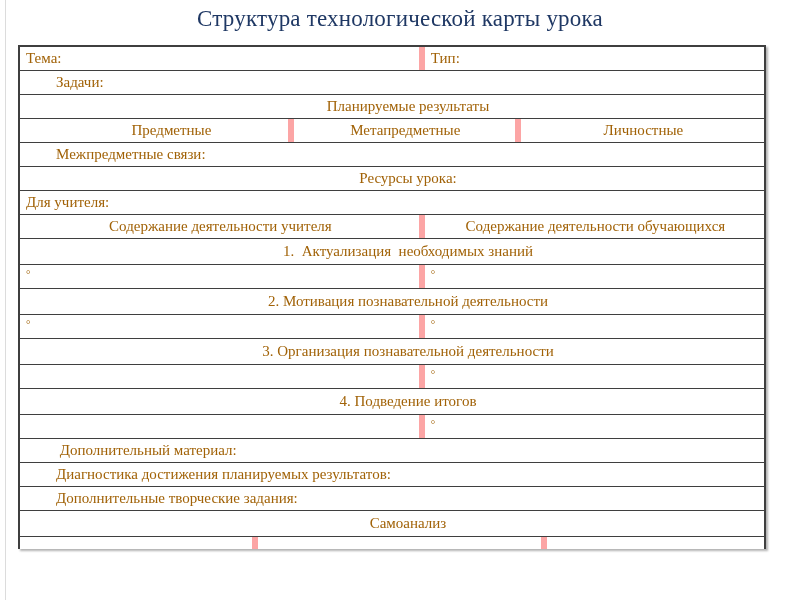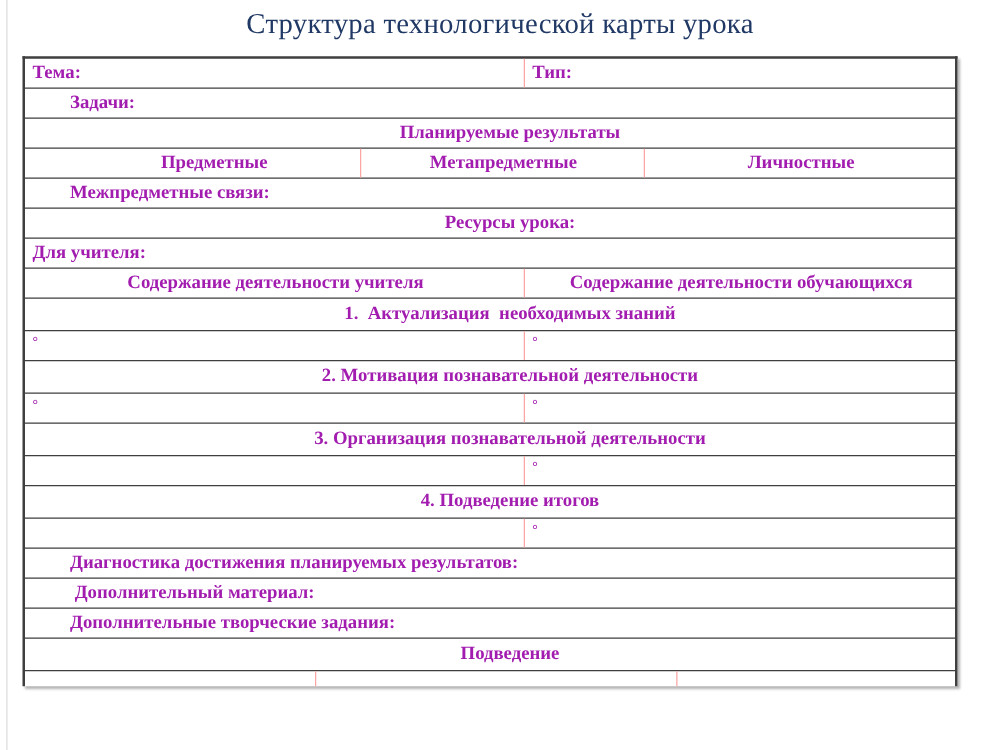--- a/index.html
+++ b/index.html
@@ -49,28 +49,28 @@
   }
   .row.last {
     border-bottom: none;
   }
   .cell {
     box-sizing: border-box;
     display: flex;
     align-items: center;
     padding: 1px 4px 1px 6px;
     font-size: 15px;
-    font-weight: bold;
-    color: #a21caf;
+    font-weight: normal;
+    color: #a16207;
     white-space: pre-wrap;
     overflow: hidden;
     line-height: 1.1;
   }
   .cell + .cell {
-    border-left: 1px solid #fca5a5;
+    border-left: 6px solid #fca5a5;
   }
   .ctr {
     justify-content: center;
   }
   .bullet {
     align-items: flex-start;
     padding-top: 3px;
     font-size: 11px;
   }
   .full  { width: 100%; padding-left: 36px; }
@@ -164,33 +164,33 @@
     <div class="row h26">
       <div class="cell full ctr">4. Подведение итогов</div>
     </div>
 
     <div class="row h24">
       <div class="cell w-l"></div>
       <div class="cell w-r bullet">°</div>
     </div>
 
     <div class="row h24">
-      <div class="cell full">Диагностика достижения планируемых результатов:</div>
+      <div class="cell full"> Дополнительный материал:</div>
     </div>
 
     <div class="row h24">
-      <div class="cell full"> Дополнительный материал:</div>
+      <div class="cell full">Диагностика достижения планируемых результатов:</div>
     </div>
 
     <div class="row h24">
       <div class="cell full">Дополнительные творческие задания:</div>
     </div>
 
     <div class="row h26">
-      <div class="cell full ctr">Подведение</div>
+      <div class="cell full ctr">Самоанализ</div>
     </div>
 
 
     <div class="row h12 last">
       <div class="cell w-b1"></div>
       <div class="cell w-b2"></div>
       <div class="cell w-b3"></div>
     </div>
 
   </div>

